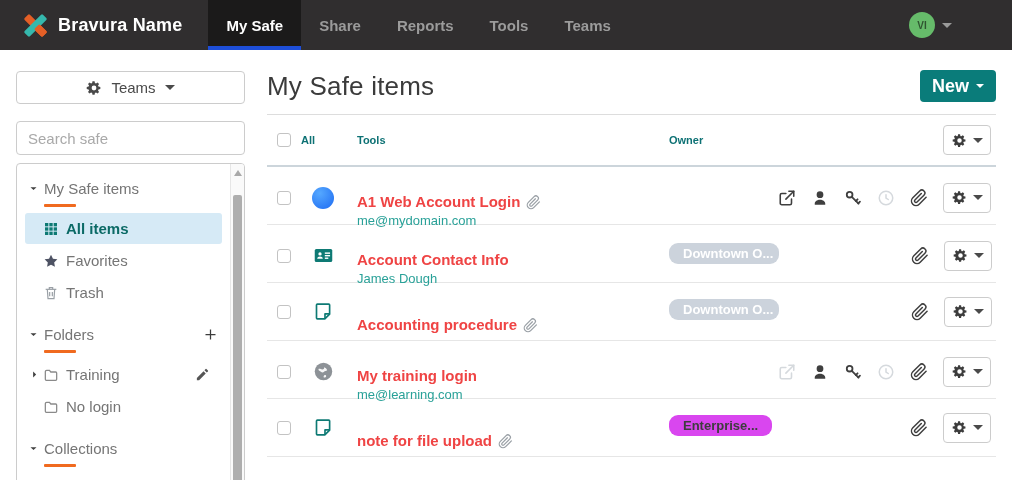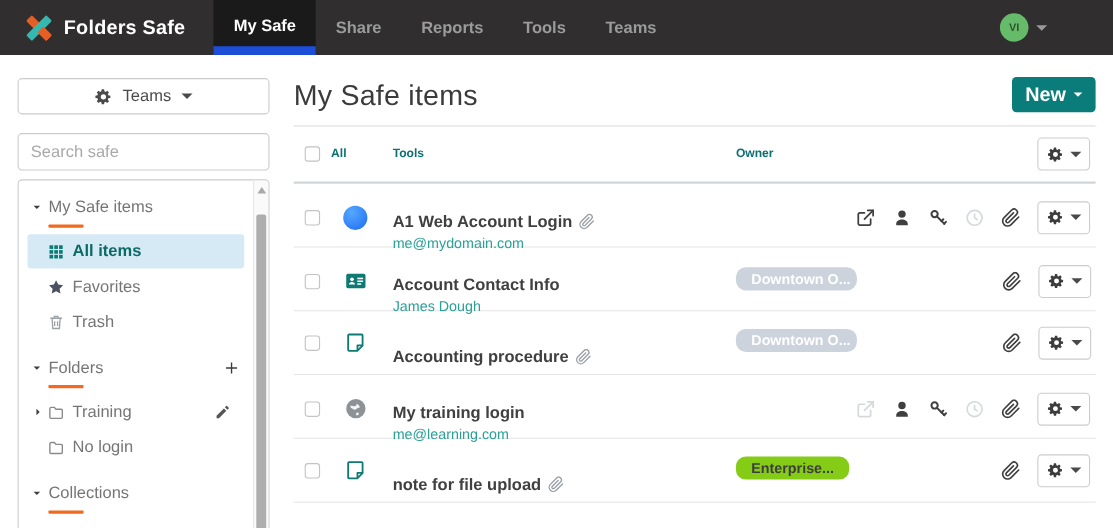--- a/index.html
+++ b/index.html
@@ -12,21 +12,21 @@
   svg { display:block; }
 
   
   .navbar { height:50px; background:#302e2f; display:flex; align-items:stretch; }
   .brand { display:flex; align-items:center; gap:9px; padding:0 26px 0 22px; color:#fff;
            font-size:18px; font-weight:700; letter-spacing:.2px; cursor:pointer; }
   .logo { width:27px; height:27px; }
   .nav-items { display:flex; align-items:stretch; }
   .nav-item { display:flex; align-items:center; padding:0 18px; color:#9b9b9b;
               font-size:15px; font-weight:700; cursor:pointer; }
-  .nav-item.active { background:#1b1a1a; color:#fff; border-bottom:8px solid #1d4ed8; padding-top:4px; }
+  .nav-item.active { background:#1b1a1a; color:#fff; border-bottom:4px solid #1d4ed8; padding-top:4px; }
   .navbar-right { margin-left:auto; display:flex; align-items:center; gap:7px; padding-right:60px; cursor:pointer; }
   .avatar { width:26px; height:26px; border-radius:50%; background:#66bb6a; color:rgba(0,0,0,.55);
             font-size:10px; font-weight:700; display:flex; align-items:center; justify-content:center; }
   .caret { width:0; height:0; border-left:5px solid transparent; border-right:5px solid transparent; border-top:5px solid #9a9a9a; }
   .caret.dark { border-top-color:#4a4a4a; }
   .caret.white { border-top-color:#fff; border-left-width:4px; border-right-width:4px; border-top-width:4px; }
 
   
   .layout { display:flex; height:430px; }
 
@@ -76,27 +76,27 @@
   .checkbox { width:14px; height:14px; border:1px solid #c3c3c3; border-radius:3px; background:#fff; cursor:pointer; }
   .gear-btn { width:48px; height:30px; border:1px solid #ccc; border-radius:4px; background:#fff;
               display:flex; align-items:center; justify-content:center; gap:6px; cursor:pointer; color:#3c3c3c; }
   .cell-actions { display:flex; align-items:center; justify-content:flex-end; gap:15px; padding-right:5px; }
 
   .row { height:58px; border-bottom:1px solid #e6e6e6; }
   .cell-icon { width:44px; display:flex; justify-content:center; }
   .favicon-circle { width:22px; height:22px; border-radius:50%; background:radial-gradient(circle at 35% 28%, #55a8ff, #1e6bf2); }
   .type-icon { width:21px; height:21px; }
   .type-teal { color:#0e7a74; } .type-gray { color:#8d9297; }
-  .item-name { color:#404040; font-size:15px; font-weight:600; display:flex; align-items:center; gap:6px; width:fit-content; cursor:pointer;margin-top:26px; }
+  .item-name { color:#ef4444; font-size:15px; font-weight:600; display:flex; align-items:flex-end; gap:6px; width:fit-content; cursor:pointer;margin-top:26px; }
   .item-sub { color:#29a198; font-size:13px; margin-top:3px; }
   .clip-after { color:#9aa0a6; width:15px; height:15px; }
   .badge { display:inline-block; padding:3px 14px; border-radius:9px; font-size:13px; font-weight:700; max-width:110px;
            overflow:hidden; white-space:nowrap; }
   .badge.light { background:#ccd3dc; color:#fff; }
-  .badge.gray  { background:#84cc16; color:#3d3d3d; }
+  .badge.gray  { background:#d946ef; color:#3d3d3d; }
   .act-icon { width:18px; height:18px; color:#3f3f3f; cursor:pointer; }
   .act-icon.disabled { color:#d5d9dd; cursor:default; }
 </style>
 </head>
 <body>
 
 <div class="app">
   <header class="navbar">
     <div class="brand">
       <span class="logo">
@@ -105,21 +105,21 @@
               <rect x="0.5" y="8.7" width="23" height="6.6" rx="1.2" fill="#e45f26"></rect>
             </g>
           <g transform="rotate(-45 12 12)">
               <rect x="0.5" y="8.7" width="23" height="6.6" rx="1.2" fill="#35b8ad"></rect>
             </g>
           <g transform="rotate(45 12 12)">
               <rect x="13.5" y="8.7" width="10" height="6.6" rx="1.2" fill="#e45f26"></rect>
             </g>
         </svg>
       </span>
-      <span>Folders Safe</span>
+      <span>Bravura Name</span>
     </div>
     <nav class="nav-items" id="nav-items">
         <div class="nav-item active">My Safe</div>
         <div class="nav-item">Share</div>
         <div class="nav-item">Reports</div>
         <div class="nav-item">Tools</div>
         <div class="nav-item">Teams</div>
       </nav>
     <div class="navbar-right">
       <span class="avatar">VI</span>

